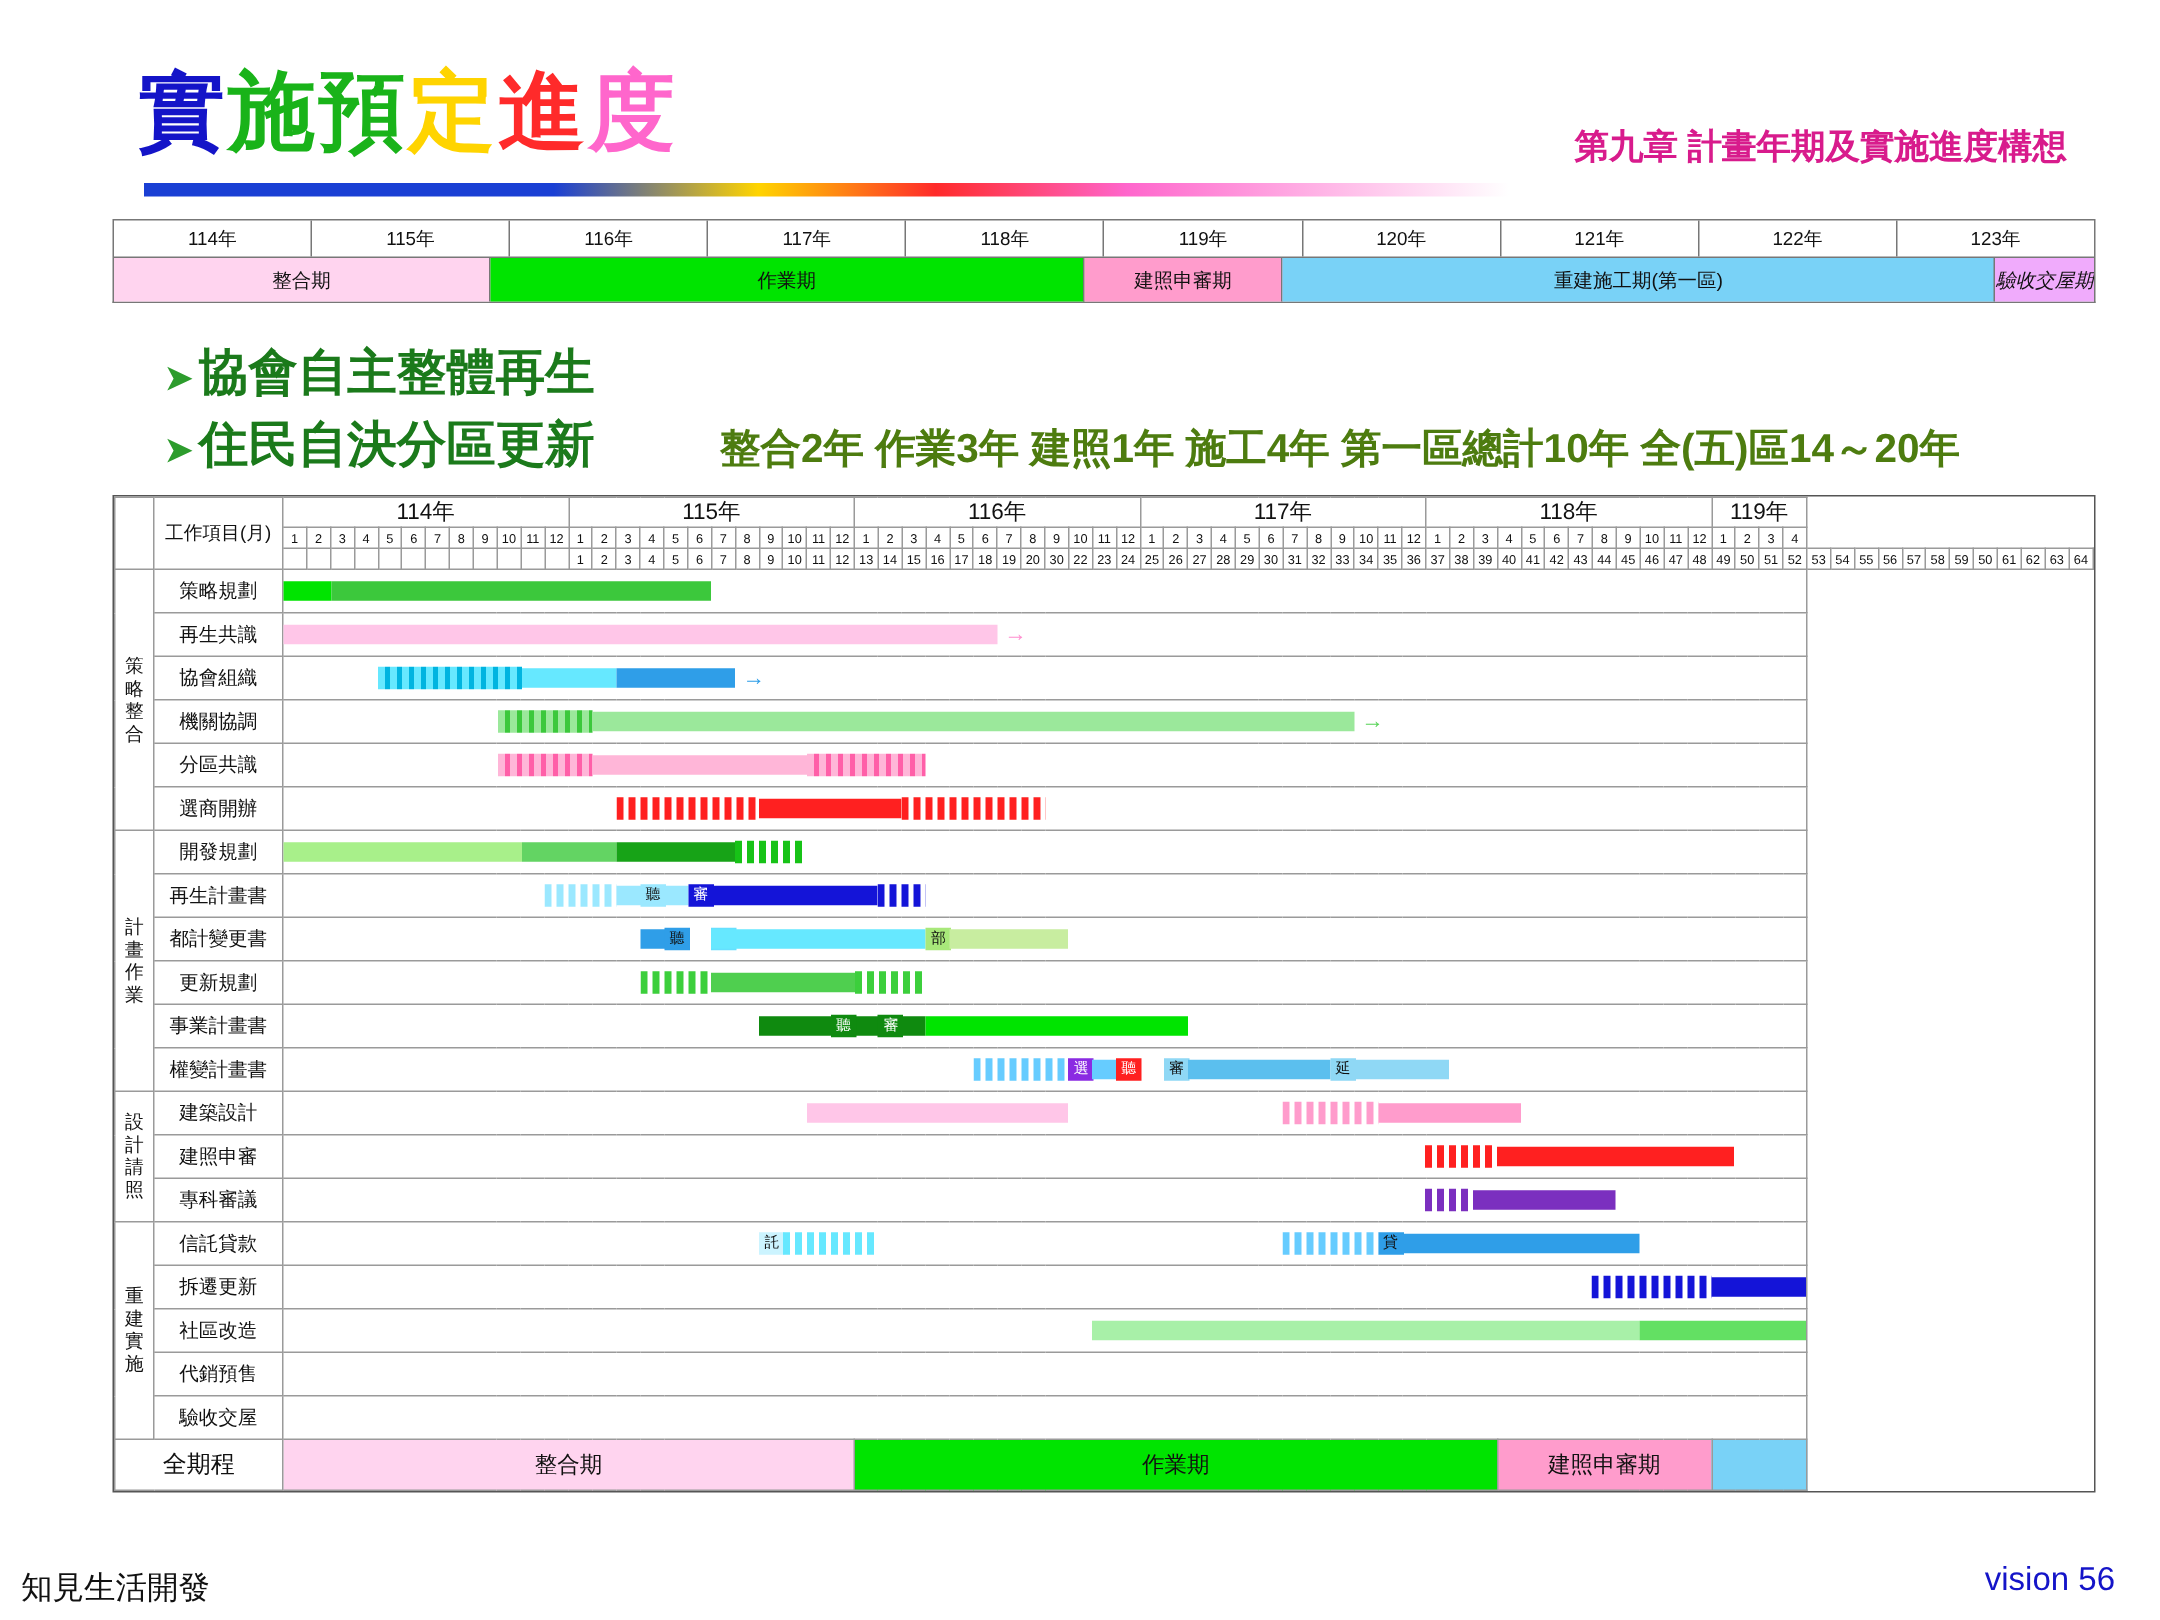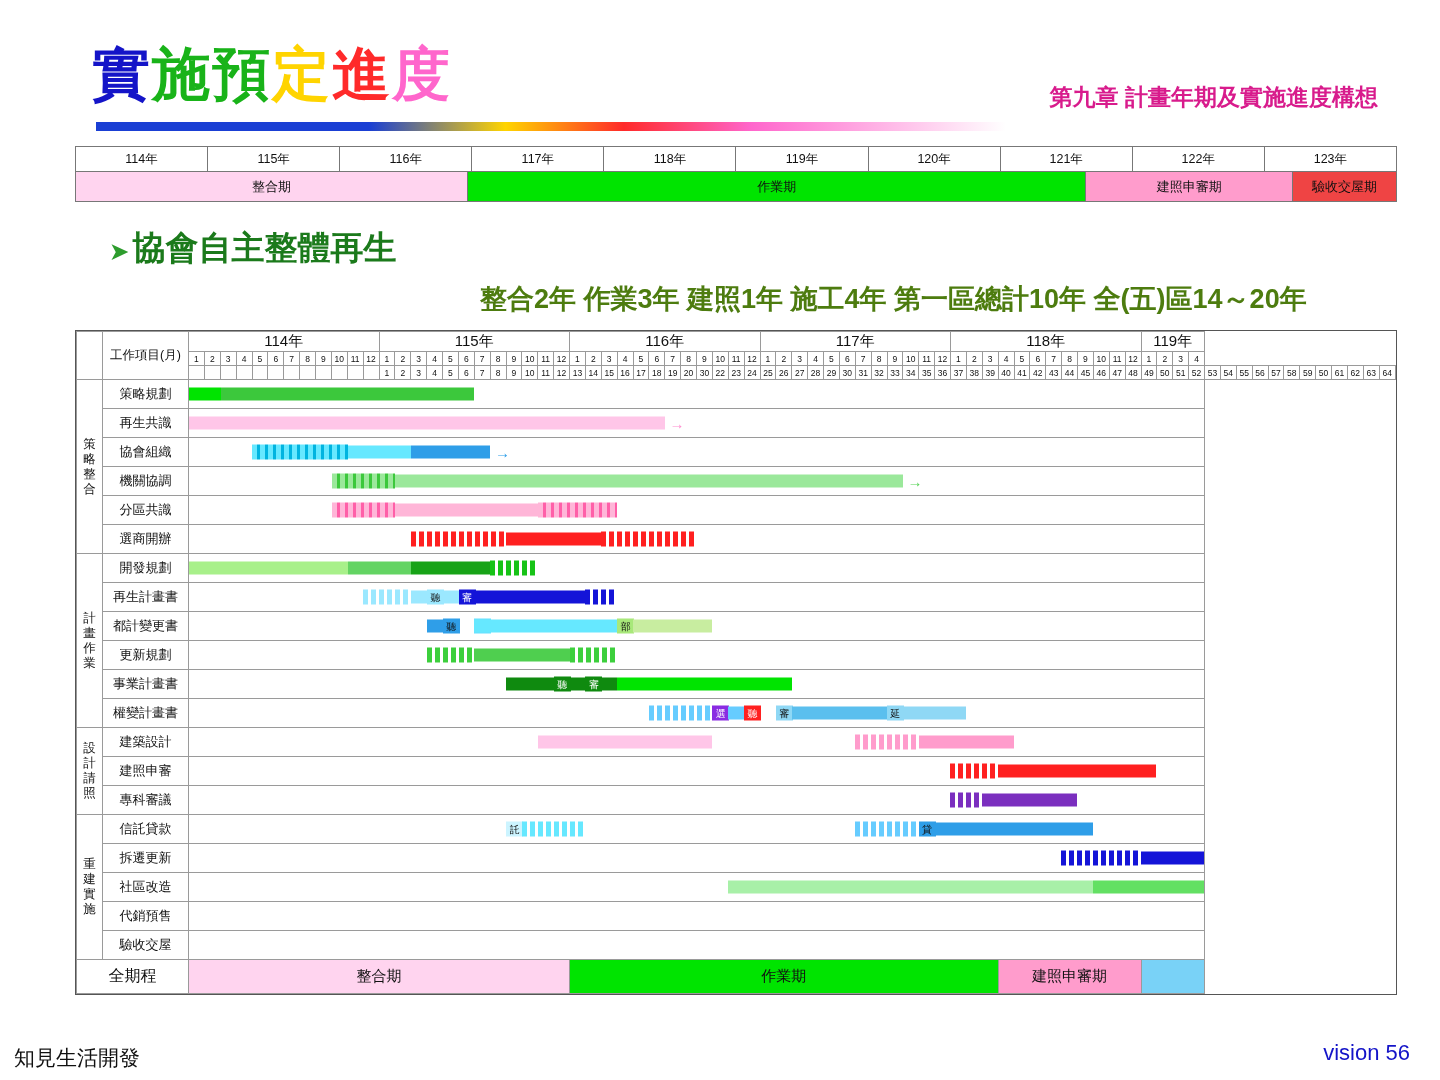--- a/index.html
+++ b/index.html
@@ -139,27 +139,31 @@
       <div>119年</div>
       <div>120年</div>
       <div>121年</div>
       <div>122年</div>
       <div>123年</div>
     </div>
   <div class="phases" id="top-phases">
       <div style="flex: 19 1 0%; background: rgb(255, 212, 239);">整合期</div>
       <div style="flex: 30 1 0%; background: rgb(0, 228, 0);">作業期</div>
       <div style="flex: 10 1 0%; background: rgb(255, 156, 204);">建照申審期</div>
-      <div style="flex: 5 1 0%; background: #ef4444;">驗收交屋期</div>
+      <div style="flex: 36 1 0%; background: rgb(121, 210, 247);">重建施工期(第一區)</div>
+      <div style="flex: 5 1 0%; background: #f0abfc; font-style: italic;">驗收交屋期</div>
     </div>
 </div>
 
 <div class="bullets">
   <div class="bullet">
     <span class="arrow">➤</span><span>協會自主整體再生</span>
+  </div>
+  <div class="bullet">
+    <span class="arrow">➤</span><span>住民自決分區更新</span>
   </div>
 </div>
 <div class="summary">整合2年  作業3年  建照1年  施工4年  第一區總計10年  全(五)區14～20年</div>
 
 <div class="gantt">
   <table class="g">
     <thead>
       <tr>
         <td class="c-cat" rowspan="3"></td>
         <td class="c-task hdr-task" rowspan="3">工作項目(月)</td>

